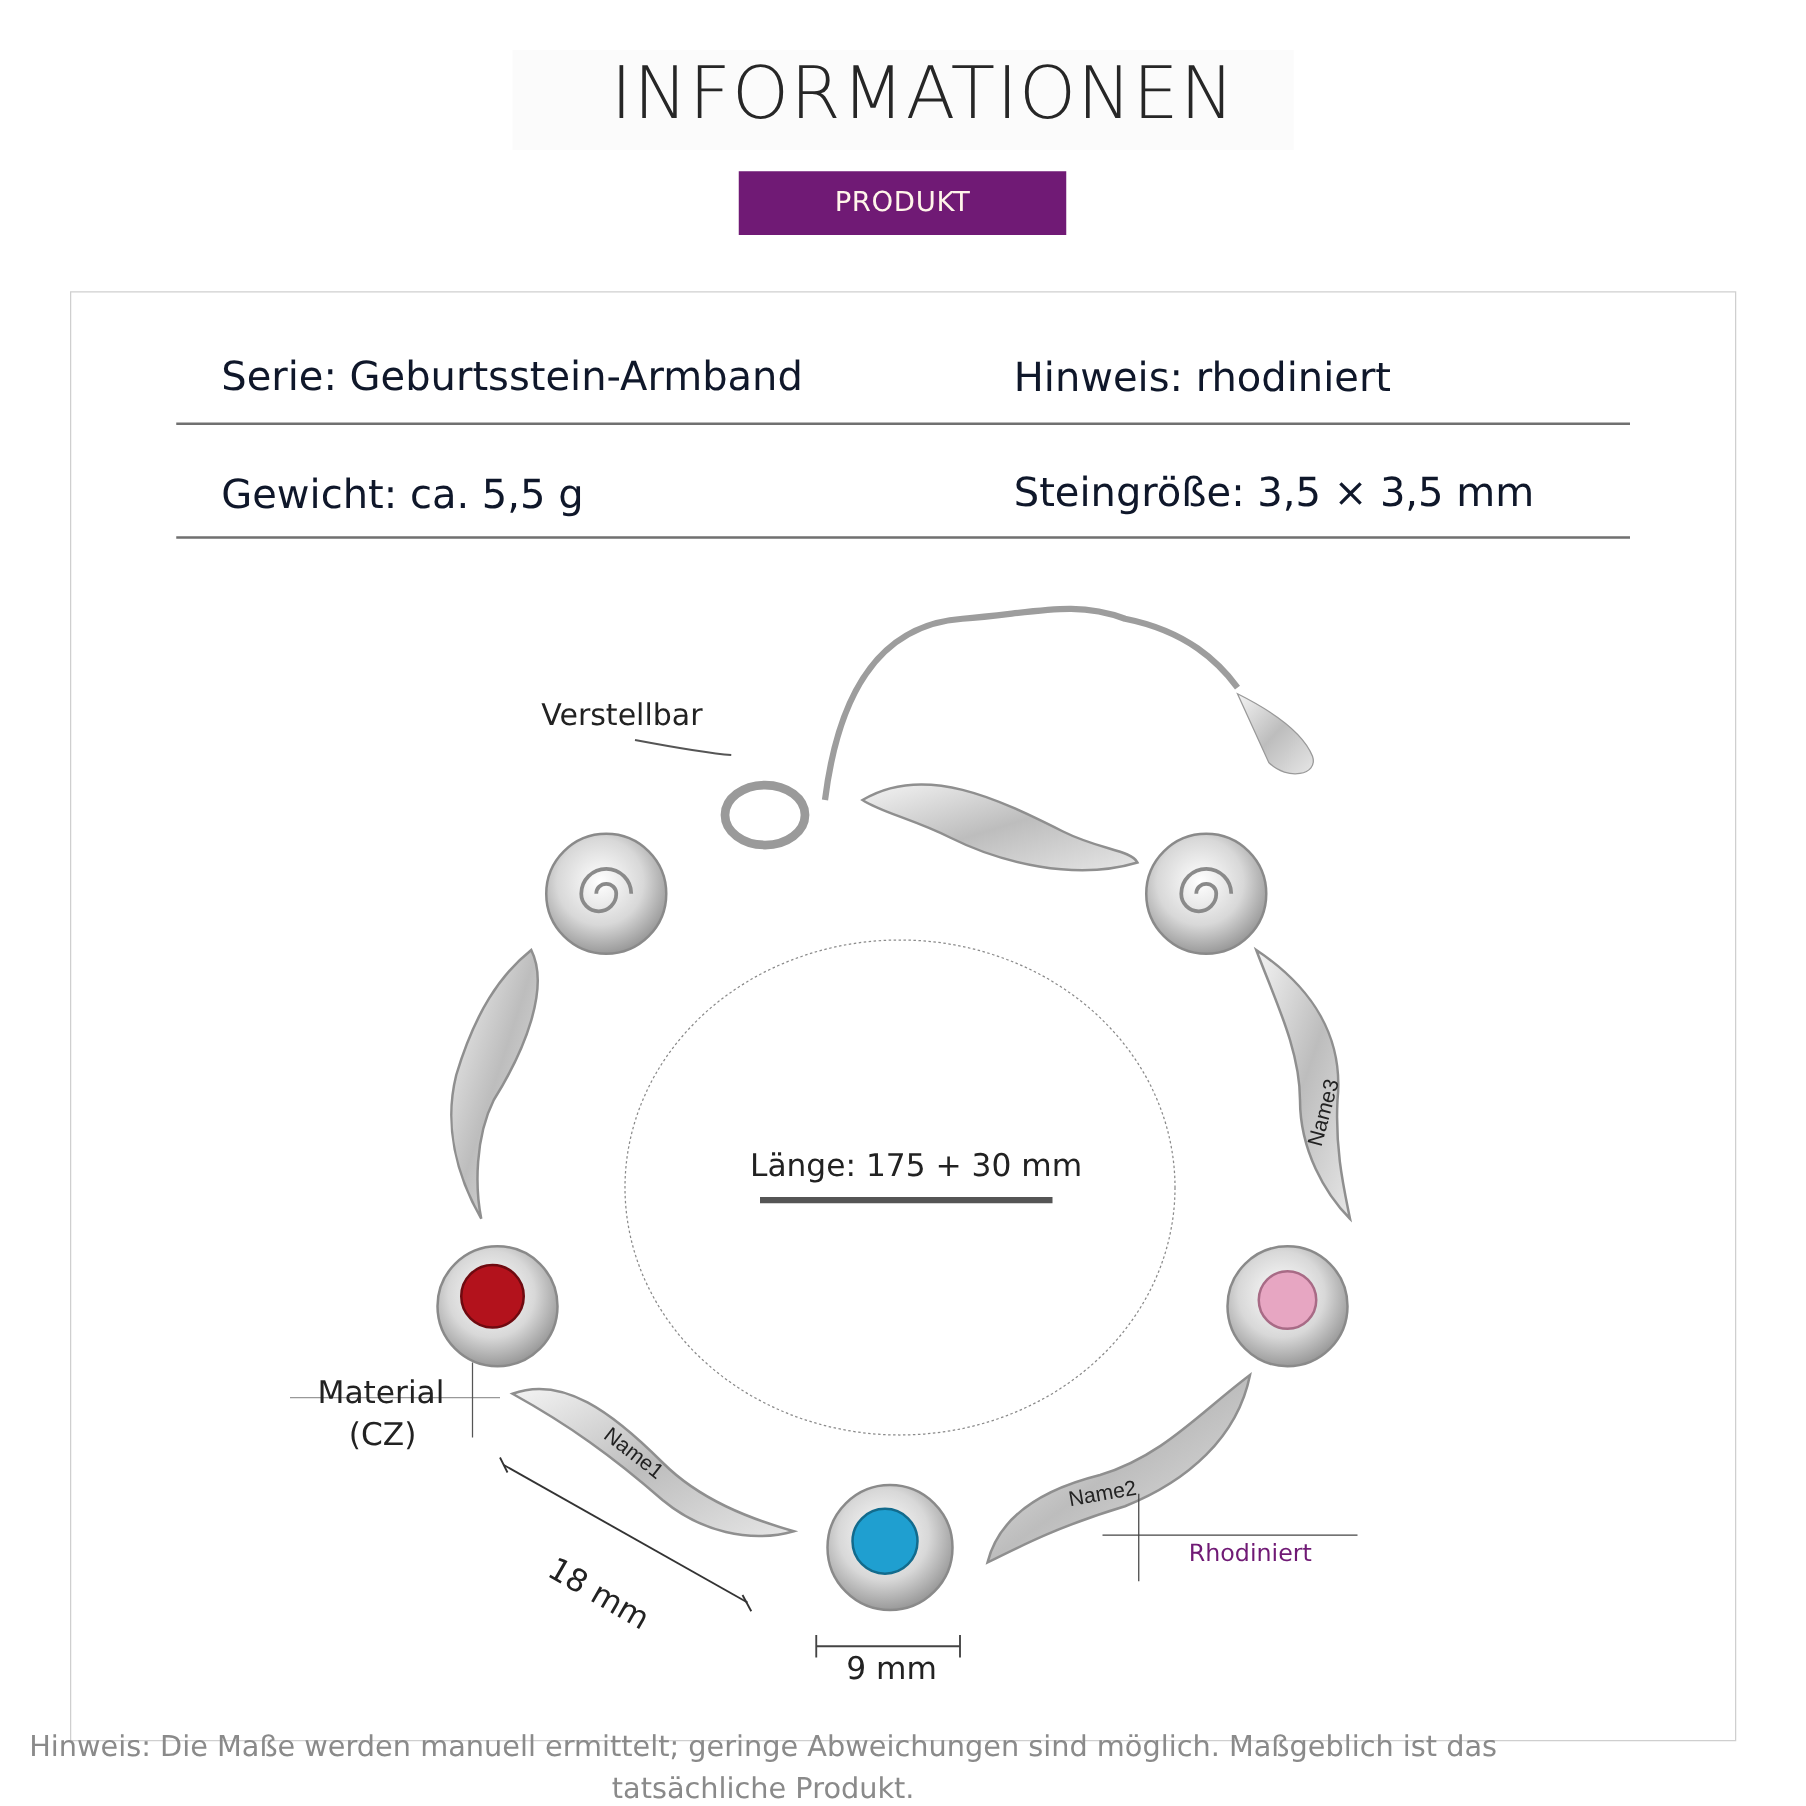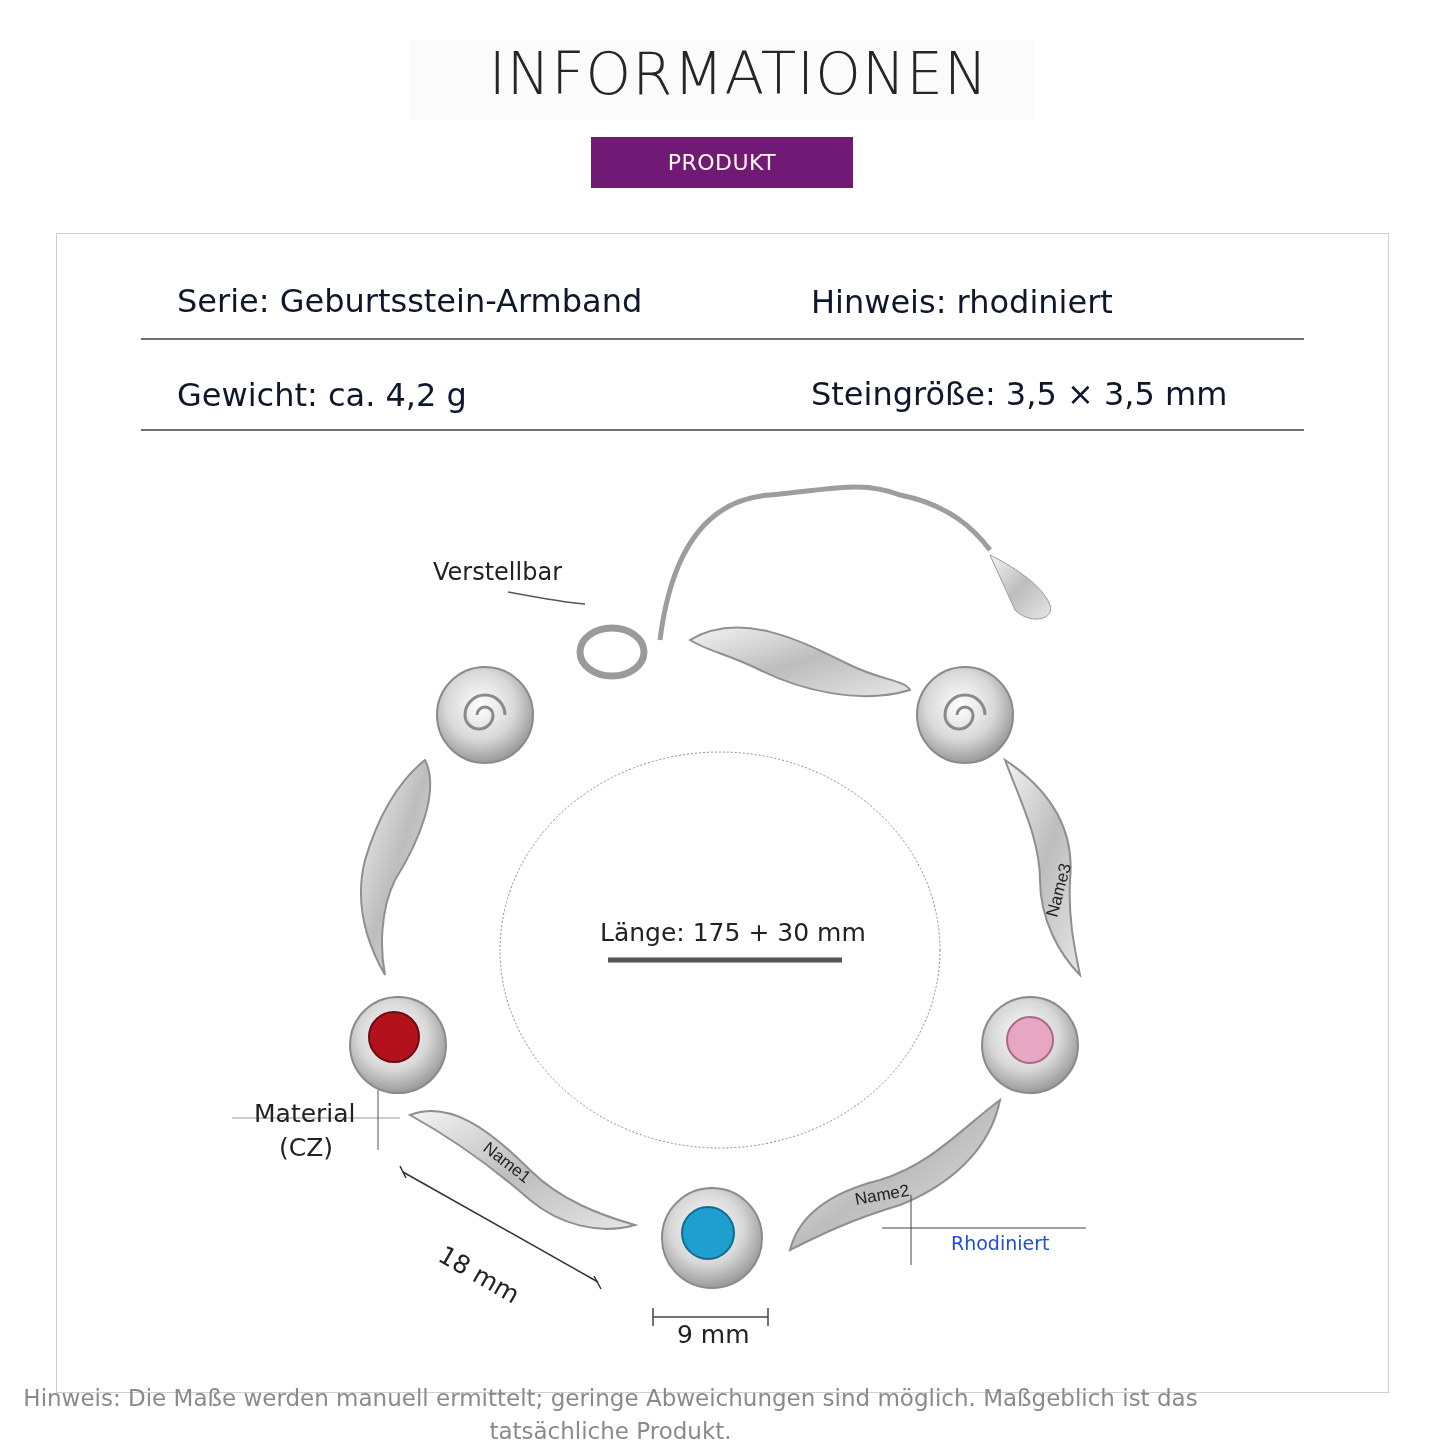--- a/index.html
+++ b/index.html
@@ -6,36 +6,36 @@
   body{width:1445px;height:1445px;position:relative;overflow:hidden;font-family:"DejaVu Sans","Liberation Sans",sans-serif;color:#222;}
   .abs{position:absolute;}
   .title{left:0;width:1445px;top:40px;text-align:center;font-size:58px;letter-spacing:1px;color:#262626;font-family:"DejaVu Sans",sans-serif;font-weight:300;margin-left:16px;}
   .title-bg{left:410px;top:40px;width:625px;height:80px;background:#fbfbfb;}
   .badge{left:591px;top:137px;width:262px;height:51px;background:#701a75;color:#fff5ea;font-size:22px;display:flex;align-items:center;justify-content:center;letter-spacing:0.5px;}
   .frame{left:56px;top:233px;width:1333px;height:1160px;border:1.5px solid #cfcfcf;box-sizing:border-box;}
   .spec{font-size:32px;color:#0f172a;}
   .rule{height:1.5px;background:#707070;}
   .note{left:0;width:1221px;top:1382px;text-align:center;font-size:23px;color:#8a8a8a;line-height:33px;}
   .label{font-size:24px;color:#222;}
-  .small{font-size:19px;color:#1d4ed8;}
+  .small{font-size:19px;color:#701a75;}
   svg text{font-family:"Liberation Sans",sans-serif;}
 </style>
 </head>
 <body>
 
 <div class="abs title-bg"></div>
 <div class="abs title">INFORMATIONEN</div>
 <div class="abs badge">PRODUKT</div>
 
 <div class="abs frame"></div>
 
 <div class="abs spec" style="left:177px;top:282px;">Serie: Geburtsstein-Armband</div>
 <div class="abs spec" style="left:811px;top:283px;">Hinweis: rhodiniert</div>
 <div class="abs rule" style="left:141px;top:338px;width:1163px;"></div>
-<div class="abs spec" style="left:177px;top:376px;">Gewicht: ca. 4,2 g</div>
+<div class="abs spec" style="left:177px;top:376px;">Gewicht: ca. 5,5 g</div>
 <div class="abs spec" style="left:811px;top:375px;">Steingröße: 3,5 × 3,5 mm</div>
 <div class="abs rule" style="left:141px;top:429px;width:1163px;"></div>
 
 <svg class="abs" style="left:0;top:0;" width="1445" height="1445">
   <defs>
     <linearGradient id="silver" x1="0" y1="0" x2="1" y2="1">
       <stop offset="0" stop-color="#f4f4f4"></stop>
       <stop offset="0.5" stop-color="#bdbdbd"></stop>
       <stop offset="1" stop-color="#e6e6e6"></stop>
     </linearGradient>

